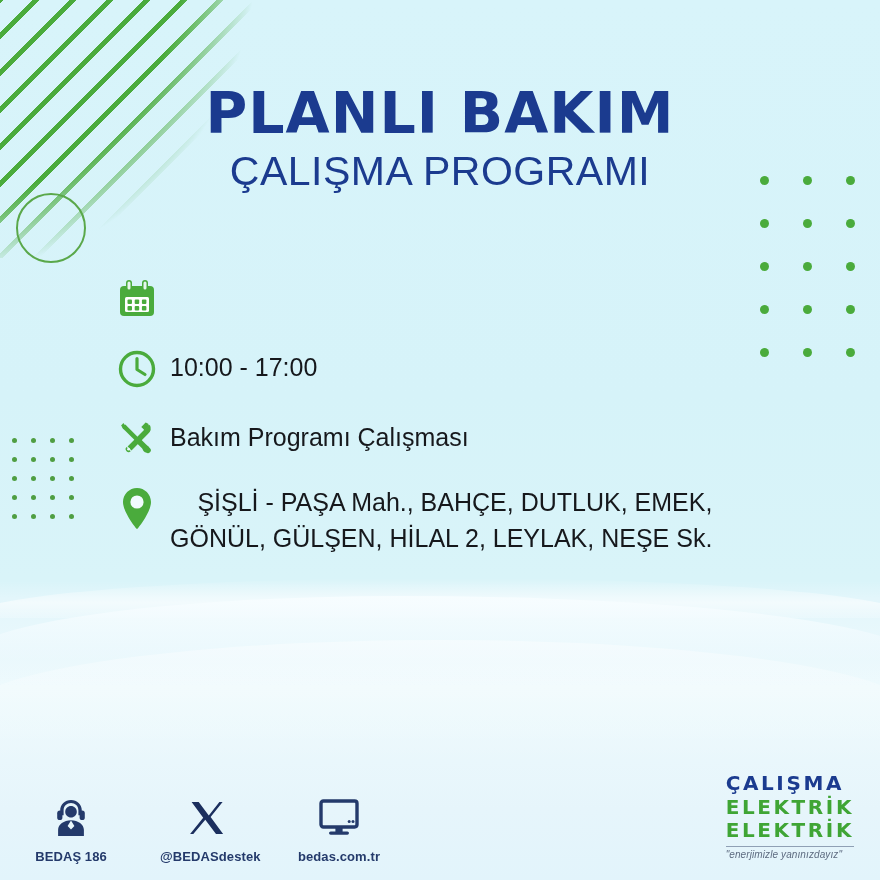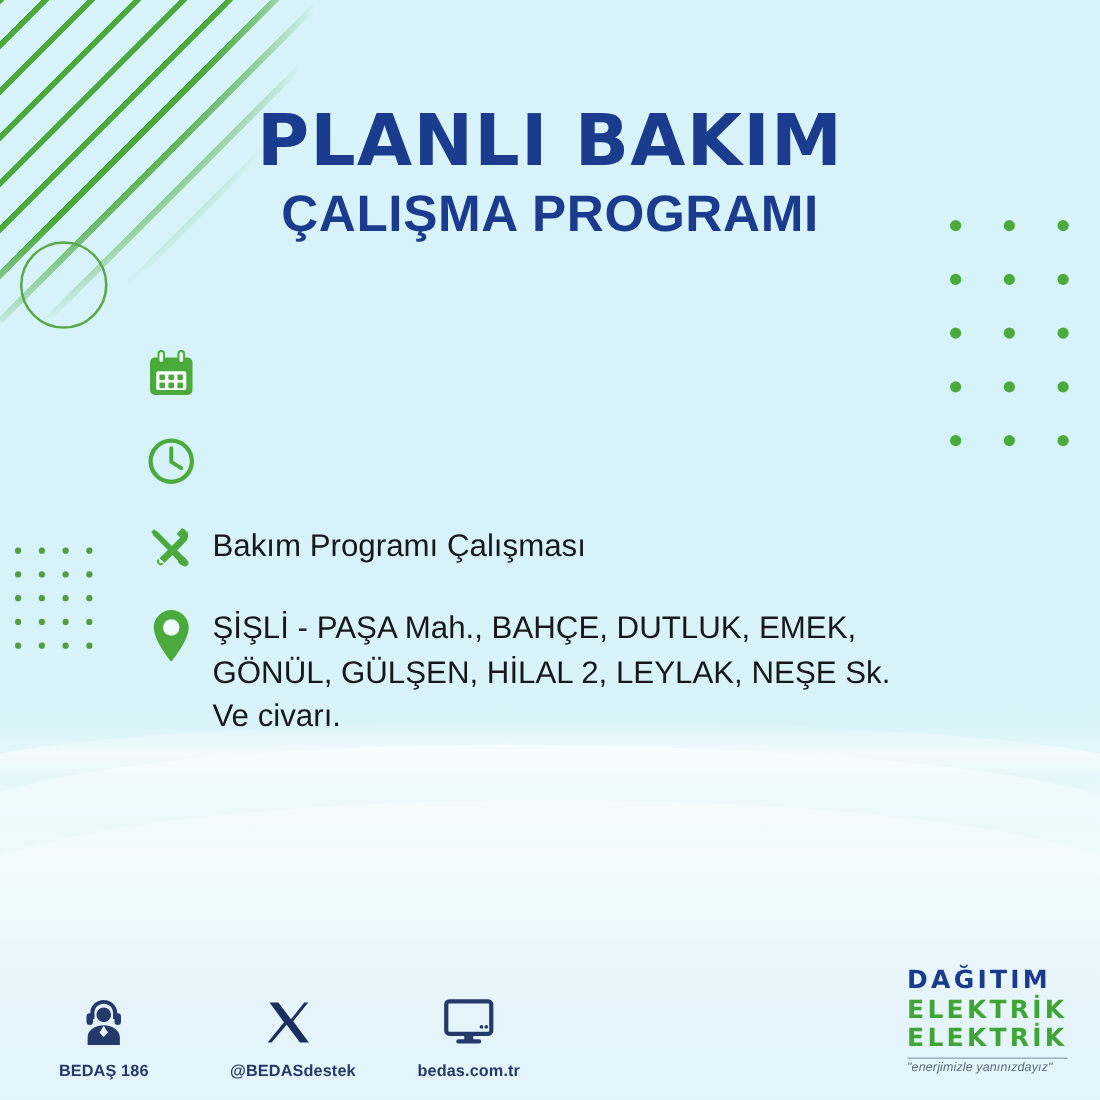--- a/index.html
+++ b/index.html
@@ -108,21 +108,21 @@
     font-size: 57px;
     font-weight: 700;
     letter-spacing: 1px;
     color: #1b3b8f;
     line-height: 1.02;
     margin: 0;
     font-family: "DejaVu Sans", "Liberation Sans", sans-serif;
   }
   .title-sub {
     font-size: 41px;
-    font-weight: 700;
+    font-weight: 400;
     letter-spacing: .5px;
     color: #1b3b8f;
     line-height: 1.15;
     margin: 6px 0 16px 0;
     font-family: "Liberation Sans", sans-serif;
   }
 
   
   .info { position: absolute; left: 116px; top: 272px; width: 700px; }
   .info-row { display: flex; align-items: flex-start; margin-bottom: 16px; }
@@ -137,25 +137,25 @@
   }
   .row-location .info-icon { align-items: flex-start; padding-top: 4px; }
   .info-text {
     font-size: 25px;
     color: #16181c;
     line-height: 1.42;
     padding-top: 8px;
     font-family: "Liberation Sans", sans-serif;
   }
   .row-location .info-text { padding-top: 3px; }
-  .info-text .line { display: block; white-space: nowrap; }
+  .info-text .line { display: block; white-space: nowrap; text-align: right; }
 
   
   .footer { position: absolute; left: 0; bottom: 0; width: 880px; height: 120px; }
-  .footer-items { position: absolute; left: 38px; bottom: 16px; display: flex; gap: 56px; }
+  .footer-items { position: absolute; left: 26px; bottom: 16px; display: flex; gap: 44px; }
   .footer-item { width: 90px; text-align: center; }
   .footer-icon { height: 48px; display: flex; align-items: center; justify-content: center; }
   .footer-label {
     margin-top: 7px;
     font-size: 13px;
     font-weight: 700;
     color: #243a6b;
     letter-spacing: .1px;
     white-space: nowrap;
     font-family: "Liberation Sans", sans-serif;
@@ -265,20 +265,21 @@
       </div>
     </div>
 
     <div class="info-row row-time">
       <div class="info-icon">
         <svg width="42" height="42" viewBox="0 0 42 42" aria-hidden="true">
           <circle cx="21" cy="21" r="16.5" fill="none" stroke="#4aab3c" stroke-width="3.4"></circle>
           <path d="M21 10.5 V21.5 L29 26.5" fill="none" stroke="#4aab3c" stroke-width="3.2" stroke-linecap="round" stroke-linejoin="round"></path>
         </svg>
       </div>
+      <div class="info-text">10:00 - 17:00</div>
     </div>
 
     <div class="info-row row-tools">
       <div class="info-icon">
         <svg width="42" height="42" viewBox="0 0 42 42" aria-hidden="true">
           <g fill="#4aab3c">
             <path d="M31.2 4.2 26.6 8.8l2.6 2.6 4.6-4.6a7.6 7.6 0 0 1-1.9 9.2L15.5 32.4l-3.9-3.9L28 12.1a7.6 7.6 0 0 1 3.2-7.9z"></path>
             <path d="M29.6 4.6 25.3 8.9l3.6 3.6 4.3-4.3-1-2.4-2.6-1.2z"></path>
             <path d="M14.7 33.2a2.9 2.9 0 1 1-4.1-4.1l4.1 4.1z"></path>
             <path d="M9.3 6.6 6.2 9.7l16.4 16.4 3.1-3.1L9.3 6.6z" transform="rotate(0 21 21)"></path>
@@ -295,21 +296,20 @@
     <div class="info-row row-location">
       <div class="info-icon">
         <svg width="42" height="46" viewBox="0 0 42 46" aria-hidden="true">
           <path d="M21 2C13.3 2 7 8.3 7 16c0 9.8 12 25 13.3 26.6.4.5 1 .5 1.4 0C23 41 35 25.8 35 16 35 8.3 28.7 2 21 2z" fill="#4aab3c"></path>
           <circle cx="21" cy="16" r="6.6" fill="#f0fbfd"></circle>
         </svg>
       </div>
       <div class="info-text">
         <span class="line">ŞİŞLİ - PAŞA Mah., BAHÇE, DUTLUK, EMEK,</span>
         <span class="line">GÖNÜL, GÜLŞEN, HİLAL 2, LEYLAK, NEŞE Sk.</span>
-        <span class="line">Ve civarı.</span>
       </div>
     </div>
 
   </div>
 
   <div class="footer">
 
     <div class="footer-items">
 
       <div class="footer-item">
@@ -346,21 +346,21 @@
             <circle cx="33.2" cy="24.4" r="1.5" fill="#243a6b"></circle>
             <circle cx="37" cy="24.4" r="1.5" fill="#243a6b"></circle>
           </svg>
         </div>
         <div class="footer-label">bedas.com.tr</div>
       </div>
 
     </div>
 
     <div class="brand">
-      <div class="brand-line brand-1">DAĞITIM</div>
+      <div class="brand-line brand-1">ÇALIŞMA</div>
       <div class="brand-line brand-2">ELEKTRİK</div>
       <div class="brand-line brand-3">ELEKTRİK</div>
       <div class="brand-tagline">"enerjimizle yanınızdayız"</div>
     </div>
 
   </div>
 
 </div>
 
 </body></html>

